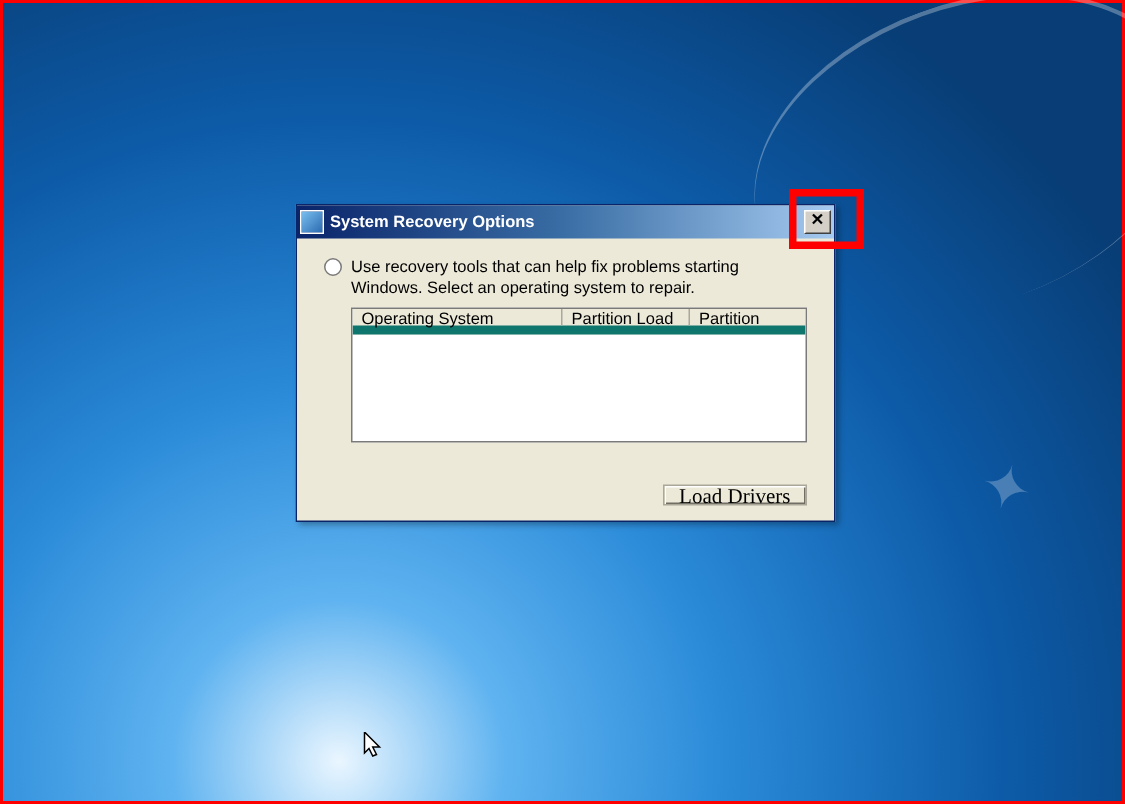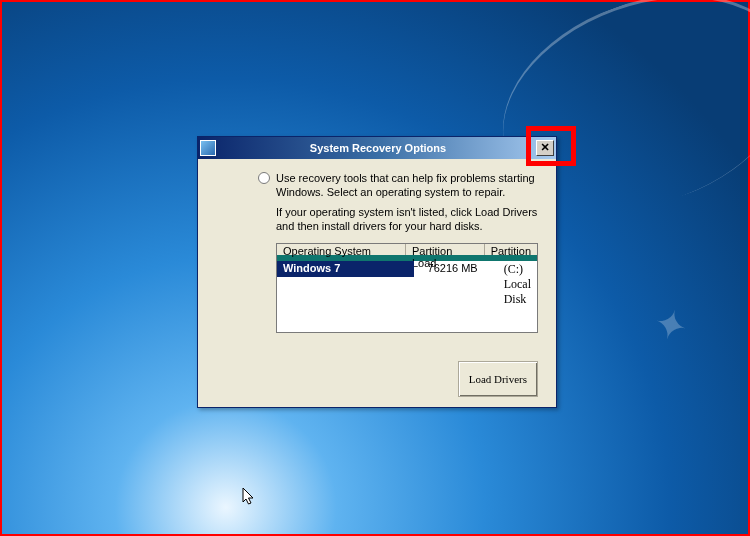--- a/index.html
+++ b/index.html
@@ -63,39 +63,38 @@
       color: white;
       font-weight: bold;
     }
     .title-icon {
       width: 16px;
       height: 16px;
       background: linear-gradient(135deg, #7ac0f0, #2a6ab0);
       margin-right: 4px;
       border: 1px solid #fff;
     }
-    .title-text { flex: 1; text-align: center; }
+    .title-text { flex: 1; }
     .close-btn {
       width: 18px;
       height: 16px;
       background: #d4d0c8;
       border: 1px solid #fff;
       border-right-color: #404040;
       border-bottom-color: #404040;
       color: black;
       font-family: Arial;
       font-size: 11px;
       font-weight: bold;
       text-align: center;
       line-height: 13px;
       cursor: pointer;
     }
     .content {
       padding: 12px 18px 10px 18px;
-      margin-left: 42px;
     }
     .option-row {
       display: flex;
       margin-bottom: 6px;
     }
     .radio-col {
       width: 18px;
       flex-shrink: 0;
     }
     .radio {
@@ -163,26 +162,26 @@
     .ps-val { text-align: right; padding-right: 20px; }
     .loc-val { font-family: 'Times New Roman', serif; font-size: 12px; }
     .buttons {
       display: flex;
       justify-content: flex-end;
       gap: 8px;
       margin-top: 12px;
     }
     .btn {
       min-width: 78px;
-      height: 36px;
+      height: 14px;
       background: #ece9d8;
       border: 1px solid #aca899;
       box-shadow: inset 1px 1px 0 #fff, inset -1px -1px 0 #716f64;
       font-family: Tahoma;
-      font-size: 11px;
+      font-size: 14px;
       cursor: pointer;
       padding: 0 10px;
     }
     .divider {
       height: 16px;
     }
     .cursor {
       position: absolute;
       left: 240px;
       top: 486px;
@@ -207,33 +206,27 @@
       <div class="close-btn">✕</div>
     </div>
 
     <div class="content">
       <div class="option-row">
         <div class="radio-col">
           <span class="radio"></span>
         </div>
         <div class="option-text">Use recovery tools that can help fix problems starting Windows. Select an operating system to repair.</div>
       </div>
-      <div class="hint-text">If your operating system isn't listed, click Load Drivers and then install drivers for your hard disks.</div>
 
       <div class="listview">
         <div class="lv-header">
           <div class="lv-header-cell col-os">Operating System</div>
           <div class="lv-header-cell col-ps">Partition Load</div>
           <div class="lv-header-cell col-loc">Partition</div>
         </div>
-        <div class="lv-row">
-          <div class="lv-cell col-os selected">Windows 7</div>
-          <div class="lv-cell col-ps ps-val">76216 MB</div>
-          <div class="lv-cell col-loc loc-val">(C:) Local Disk</div>
-        </div>
       </div>
 
       <div class="divider"></div>
 
 
       <div class="buttons">
         <button class="btn">Load Drivers</button>
       </div>
     </div>
   </div>

